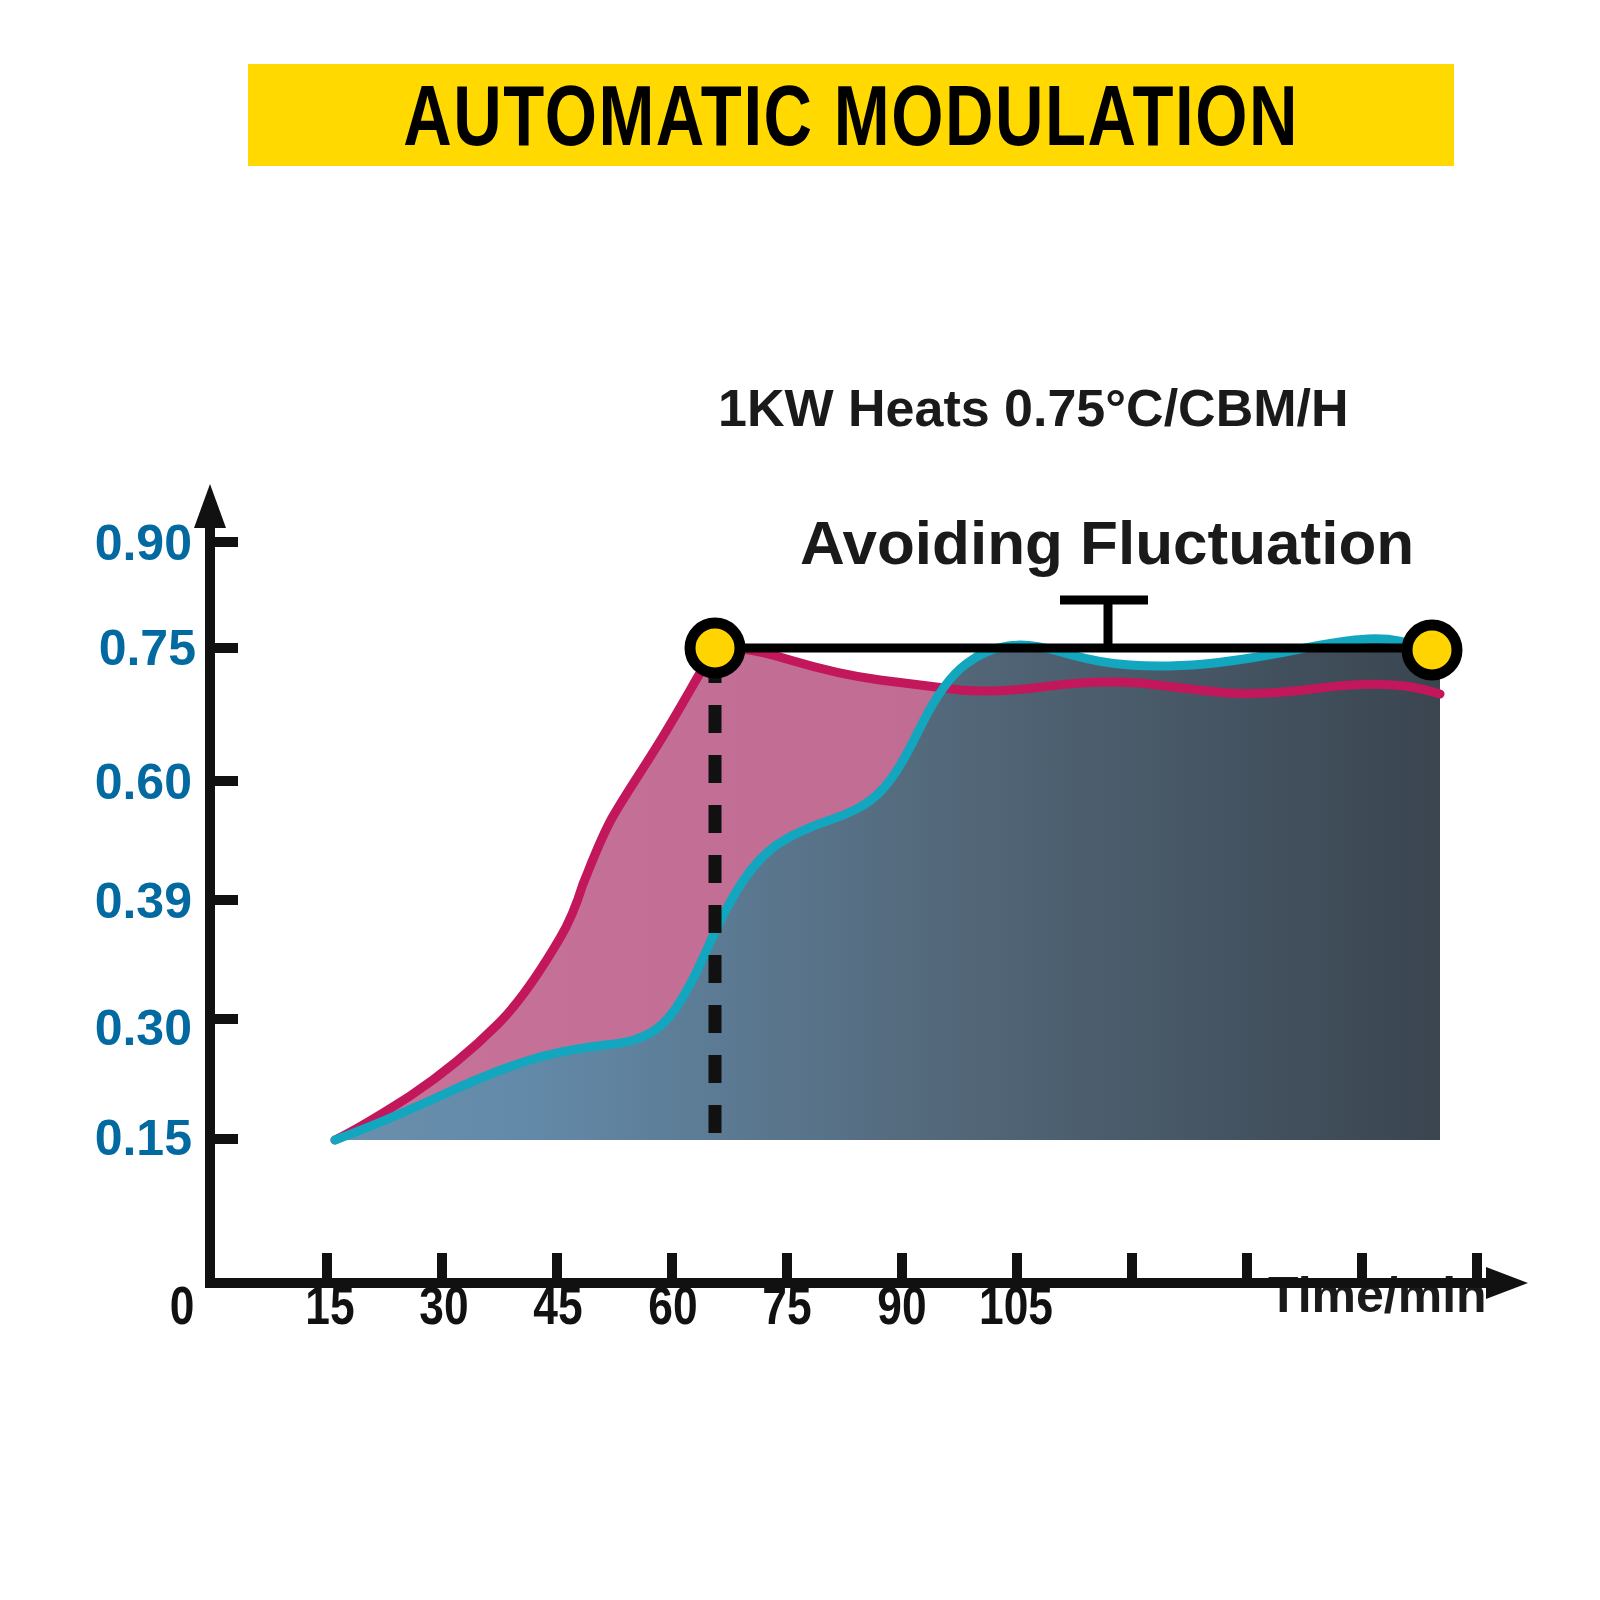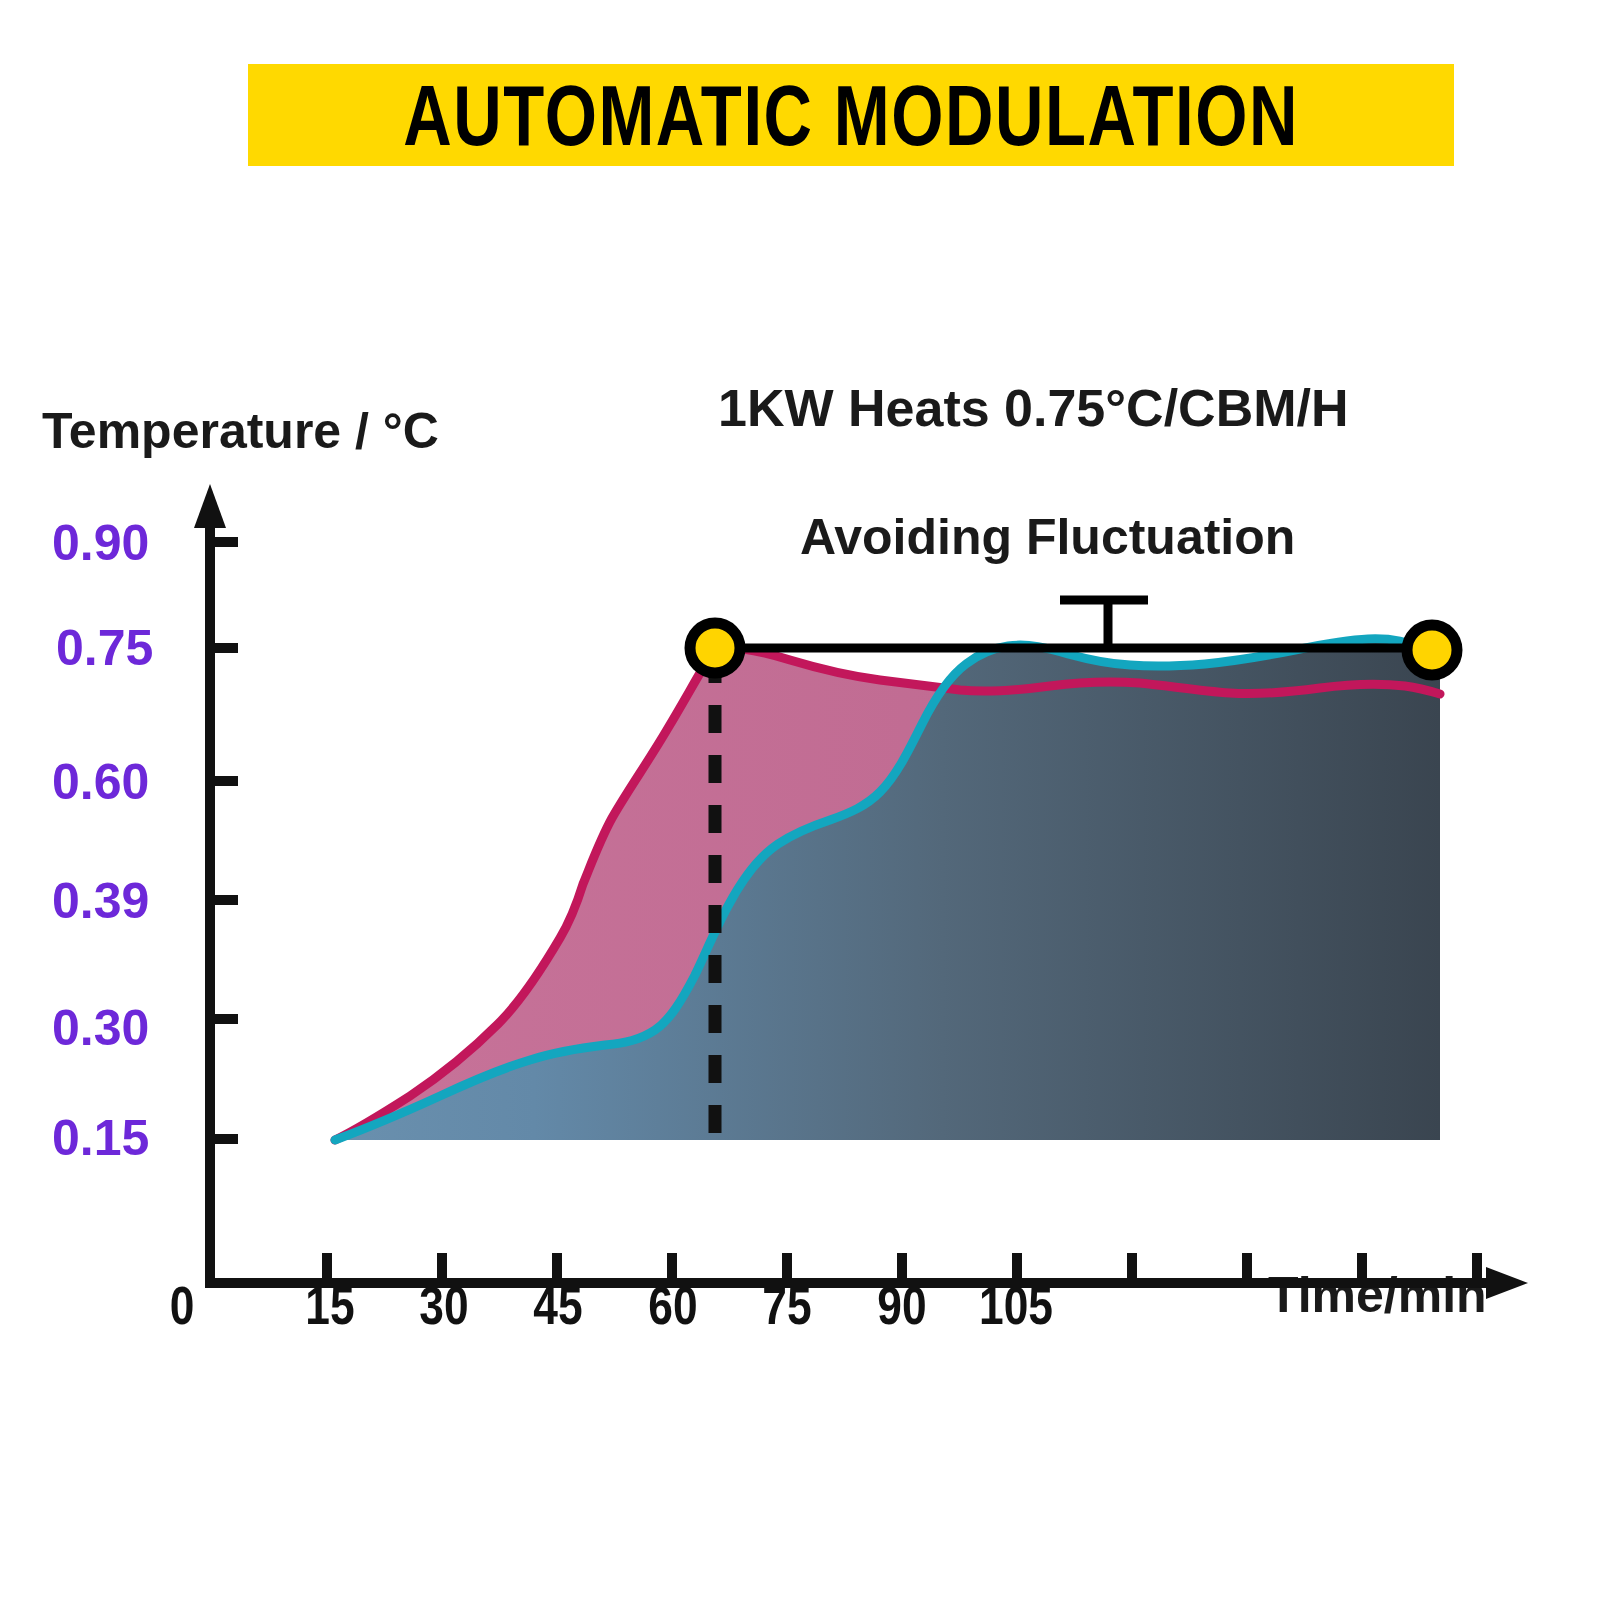--- a/index.html
+++ b/index.html
@@ -35,32 +35,32 @@
   
   .ann{
     position:absolute;
     font-family:"Liberation Sans",sans-serif;
     font-weight:bold;
     color:#1a1a1a;
     white-space:nowrap;
     line-height:1;
   }
   .ann-kw{ left:718px; top:382px; font-size:52px; }
-  .ann-af{ left:800px; top:512px; font-size:50px; }
+  .ann-af{ left:800px; top:512px; font-size:62px; }
   .ann-ylabel{ left:42px; top:406px; font-size:50px; }
   .ann-xlabel{ left:1268px; top:1270px; font-size:50px; }
 
   
   .ytick{
     position:absolute;
     font-family:"Liberation Sans",sans-serif;
     font-weight:bold;
     font-size:50px;
-    color:#6d28d9;
-    text-align:left;
+    color:#0369a1;
+    text-align:right;
     width:140px;
     line-height:1;
   }
   .xtick{
     position:absolute;
     font-family:"Liberation Sans Narrow","Liberation Sans",sans-serif;
     font-weight:bold;
     font-size:54px;
     color:#111;
     text-align:center;
@@ -76,21 +76,20 @@
 <body>
 
 <div id="stage">
 
   <div class="banner">
     <div class="banner-text">AUTOMATIC MODULATION</div>
   </div>
 
   <div class="ann ann-kw">1KW Heats 0.75°C/CBM/H</div>
   <div class="ann ann-af">Avoiding Fluctuation</div>
-  <div class="ann ann-ylabel">Temperature / °C</div>
   <div class="ann ann-xlabel">Time/min</div>
 
   <div class="ytick" style="left:52px; top:518px;">0.90</div>
   <div class="ytick" style="left:56px; top:623px;">0.75</div>
   <div class="ytick" style="left:52px; top:757px;">0.60</div>
   <div class="ytick" style="left:52px; top:876px;">0.39</div>
   <div class="ytick" style="left:52px; top:995px;margin-top:8px;">0.30</div>
   <div class="ytick" style="left:52px; top:1113px;">0.15</div>
 
   <div class="xtick" style="left:122px; top:1278px;">0</div>

